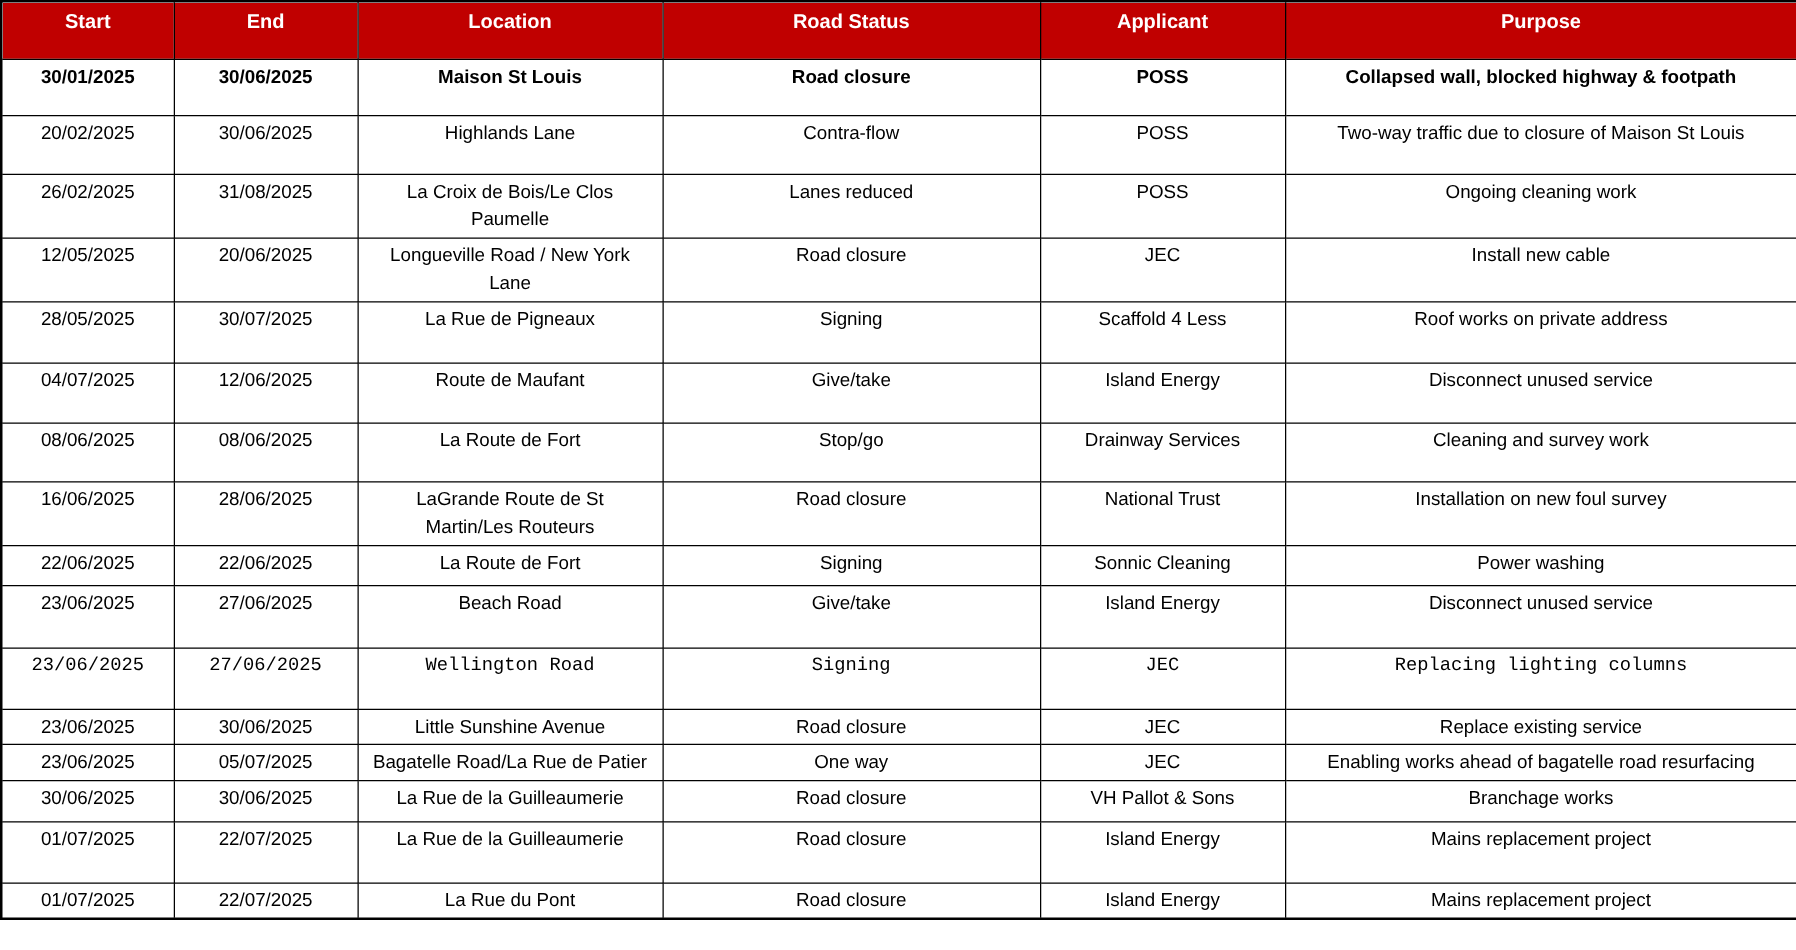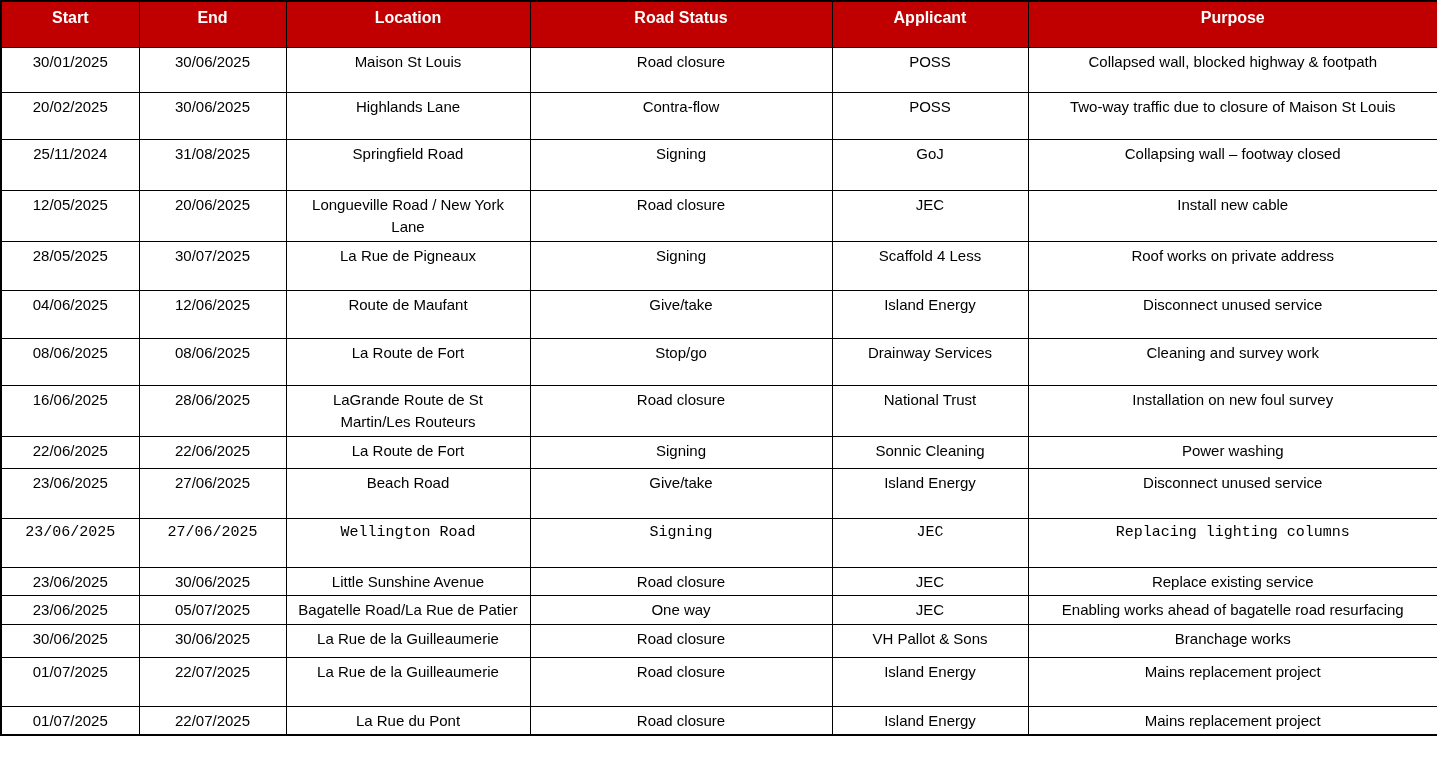--- a/index.html
+++ b/index.html
@@ -46,21 +46,21 @@
   }
   
   col.c-start{width:138px;}
   col.c-end{width:147px;}
   col.c-location{width:244px;}
   col.c-status{width:302px;}
   col.c-applicant{width:196px;}
   col.c-purpose{width:410px;}
   
   thead tr{height:46px;}
-  tbody tr:nth-child(1){height:45px;}
+  tbody tr:nth-child(1){height:45px;font-weight:bold;}
   tbody tr:nth-child(2){height:47px;}
   tbody tr:nth-child(3){height:51px;}
   tbody tr:nth-child(4){height:35px;}
   tbody tr:nth-child(5){height:49px;}
   tbody tr:nth-child(6){height:48px;padding-left:37px;}
   tbody tr:nth-child(7){height:47px;}
   tbody tr:nth-child(8){height:44px;}
   tbody tr:nth-child(9){height:32px;}
   tbody tr:nth-child(10){height:50px;margin-top:14px;}
   tbody tr:nth-child(11){height:49px;font-family:Liberation Mono, monospace;}
@@ -105,45 +105,45 @@
       </tr>
       <tr>
         <td>20/02/2025</td>
         <td>30/06/2025</td>
         <td>Highlands Lane</td>
         <td>Contra-flow</td>
         <td>POSS</td>
         <td>Two-way traffic due to closure of Maison St Louis</td>
       </tr>
       <tr>
-        <td>25/11/2024</td>
+        <td>26/02/2025</td>
         <td>31/08/2025</td>
-        <td>Springfield Road</td>
-        <td>Signing</td>
-        <td>GoJ</td>
-        <td>Collapsing wall – footway closed</td>
+        <td>La Croix de Bois/Le Clos Paumelle</td>
+        <td>Lanes reduced</td>
+        <td>POSS</td>
+        <td>Ongoing cleaning work</td>
       </tr>
       <tr>
         <td>12/05/2025</td>
         <td>20/06/2025</td>
         <td>Longueville Road / New York Lane</td>
         <td>Road closure</td>
         <td>JEC</td>
         <td>Install new cable</td>
       </tr>
       <tr>
         <td>28/05/2025</td>
         <td>30/07/2025</td>
         <td>La Rue de Pigneaux</td>
         <td>Signing</td>
         <td>Scaffold 4 Less</td>
         <td>Roof works on private address</td>
       </tr>
       <tr>
-        <td>04/06/2025</td>
+        <td>04/07/2025</td>
         <td>12/06/2025</td>
         <td>Route de Maufant</td>
         <td>Give/take</td>
         <td>Island Energy</td>
         <td>Disconnect unused service</td>
       </tr>
       <tr>
         <td>08/06/2025</td>
         <td>08/06/2025</td>
         <td>La Route de Fort</td>

